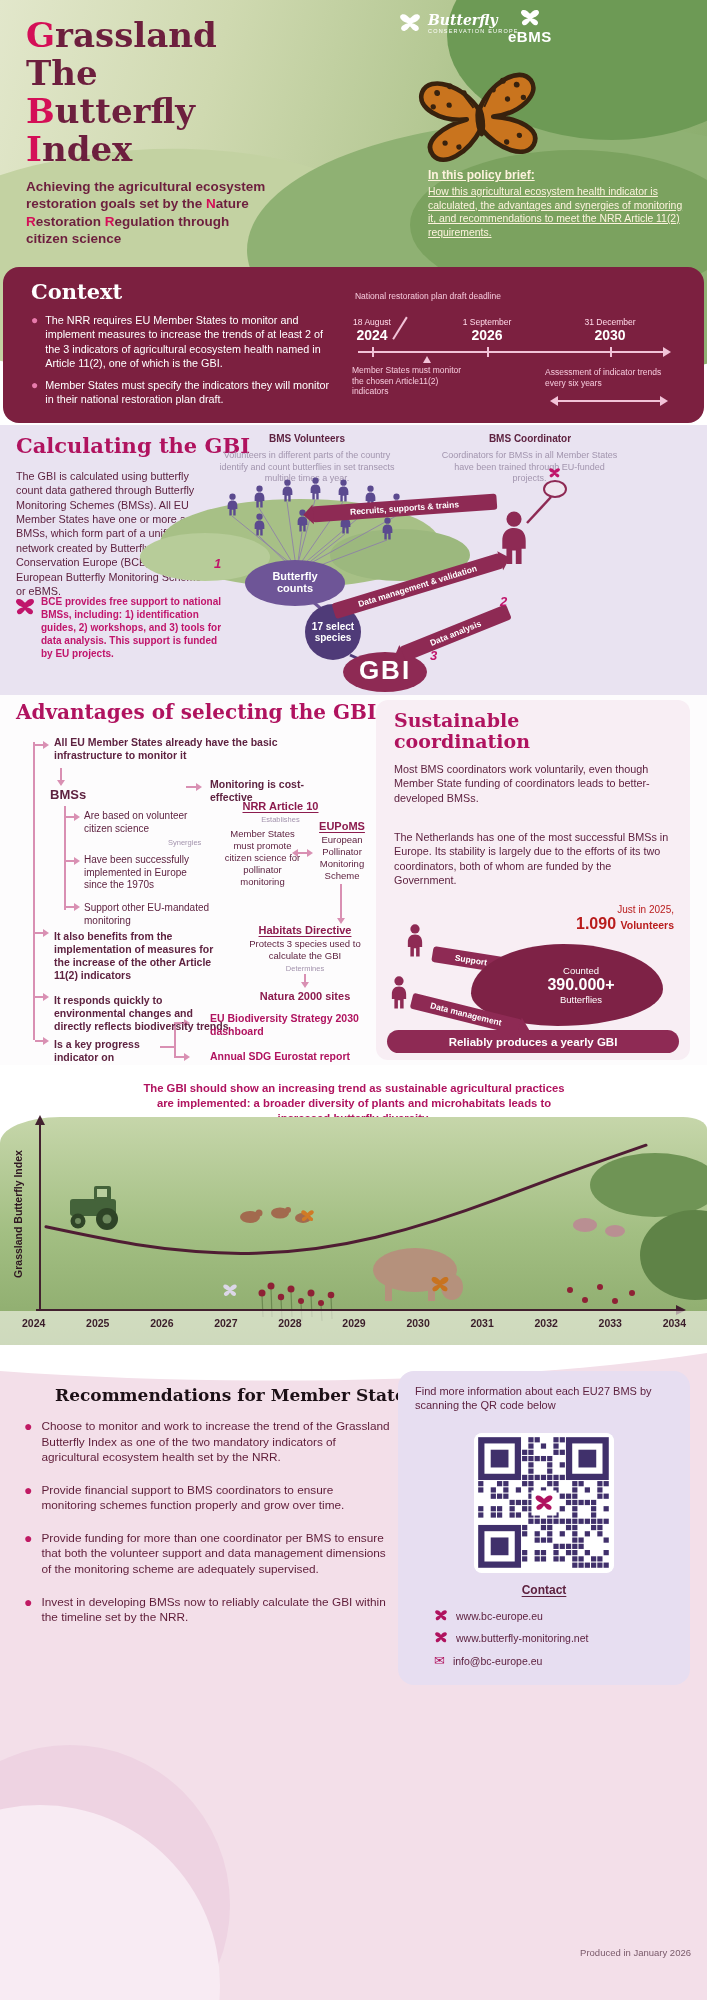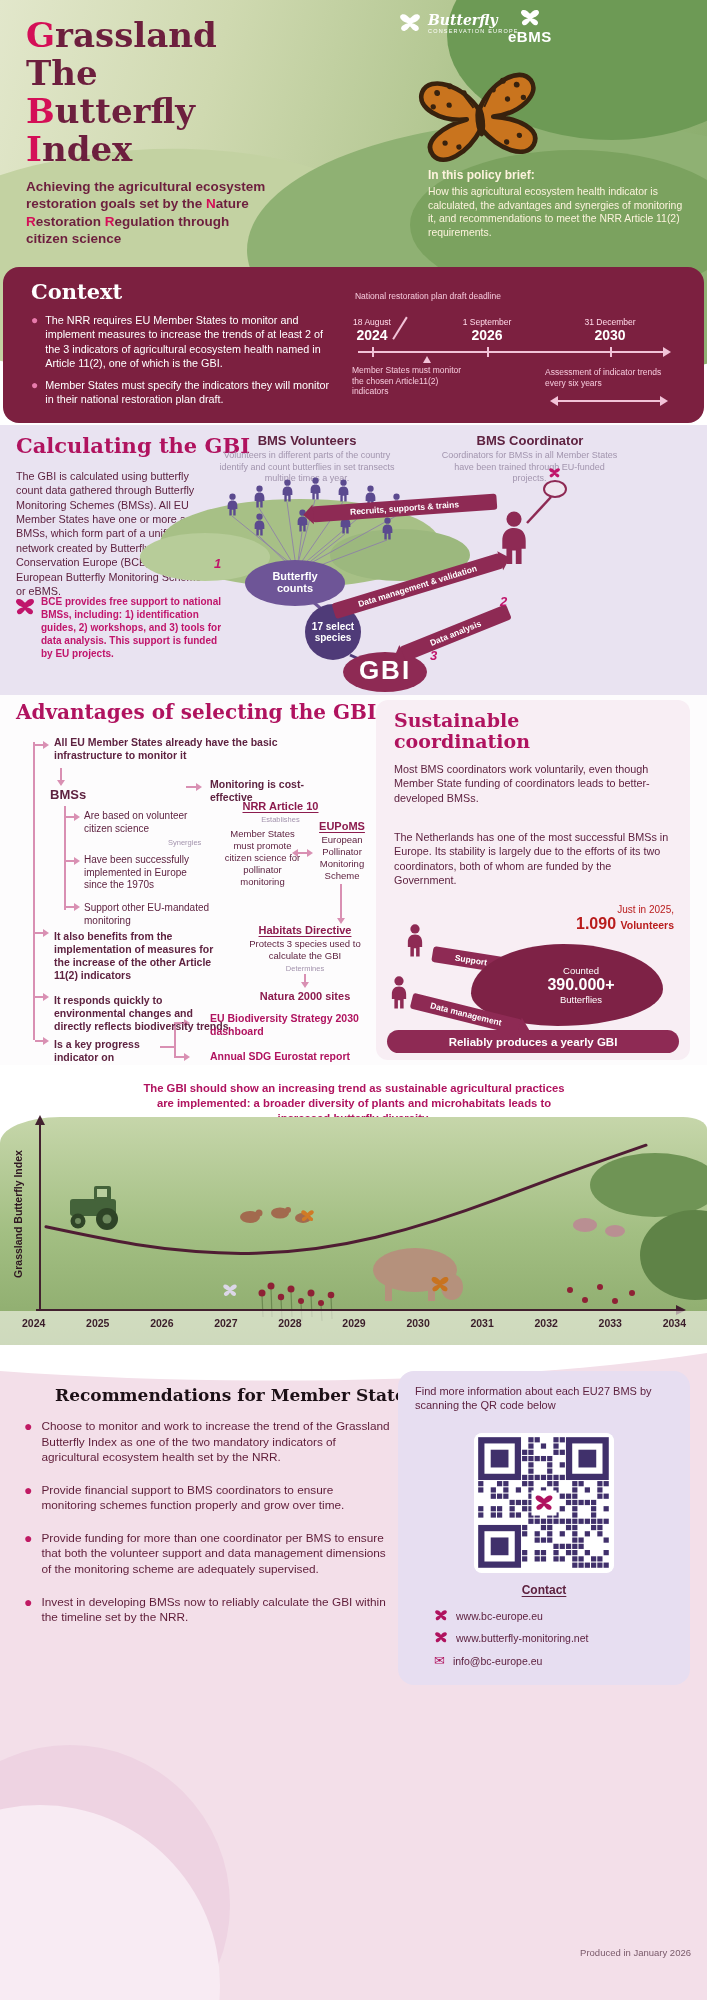--- a/index.html
+++ b/index.html
@@ -16,21 +16,21 @@
   .tline.cap::first-letter { color:#d40f57; }
   .subtitle { position:absolute; left:26px; top:178px; width:240px; font-size:13.5px; font-weight:bold;
     color:#6d1f3e; line-height:1.28; }
   .nrr { display:inline-block; }
   .nrr::first-letter { color:#d40f57; }
   .logo-bce { position:absolute; left:398px; top:12px; display:flex; gap:6px; align-items:center; color:#fff; }
   .bce-name { font-family:"DejaVu Serif", serif; font-style:italic; font-weight:bold; font-size:14px; }
   .bce-sub { font-size:5.5px; letter-spacing:1.2px; }
   .logo-ebms { position:absolute; left:508px; top:8px; display:flex; flex-direction:column; align-items:center; color:#fff; }
   .logo-ebms span { font-weight:bold; font-size:15px; letter-spacing:0.5px; }
-  .policy { position:absolute; left:428px; top:168px; width:262px; color:#fdf3dd; }
+  .policy { position:absolute; left:428px; top:168px; width:262px; color:#fdf3dd;text-decoration:underline; }
   .pb-title { font-weight:bold; font-size:12px; margin-bottom:3px; }
   .pb-text { font-size:10.4px; line-height:1.3; }
 
   
   #context { position:absolute; left:3px; top:267px; width:701px; height:156px; background:#7c2040; border-radius:16px; }
   .ctx-title { position:absolute; left:28px; top:12px; color:#fff; font-family:"DejaVu Serif", serif; font-weight:bold; font-size:21px; }
   .ctx-bullets { position:absolute; left:28px; top:46px; width:302px; }
   .ctx-bullet { display:flex; gap:7px; margin-bottom:8px; }
   .ctx-bullet .dot { color:#e87bac; font-size:12px; line-height:1.2; }
   .ctx-bullet .txt { color:#fff; font-size:10.8px; line-height:1.32; }
@@ -41,21 +41,21 @@
   .tri-r-p, .tri-l-p, .tri-u-p { width:0; height:0; position:absolute; }
   .tri-r-p { border-top:5px solid transparent; border-bottom:5px solid transparent; border-left:8px solid #f2c3d8; }
   .tri-l-p { border-top:5px solid transparent; border-bottom:5px solid transparent; border-right:8px solid #f2c3d8; }
   .tri-u-p { border-left:4px solid transparent; border-right:4px solid transparent; border-bottom:7px solid #f2c3d8; }
 
   
   #calc { position:absolute; left:0; top:425px; width:707px; height:270px; background:#e9e3f1; }
   .sec-title { font-family:"DejaVu Serif", serif; font-weight:bold; color:#b0135f; }
   .calc-body { position:absolute; left:16px; top:44px; width:194px; font-size:10.8px; color:#5e2240; line-height:1.33; }
   .calc-note { position:absolute; left:14px; top:170px; width:214px; color:#c0156b; font-size:10px; font-weight:600; line-height:1.3; padding-left:27px; }
-  .col-head { position:absolute; font-weight:bold; font-size:13px; color:#5e2240; text-align:center; }
+  .col-head { position:absolute; font-weight:bold; font-size:10px; color:#5e2240; text-align:center; }
   .col-text { position:absolute; font-size:9px; color:#a295ae; text-align:center; line-height:1.3; }
   .ribbon { position:absolute; height:16px; background:#8e2a54; color:#fff; font-size:8.5px; font-weight:bold;
     display:flex; align-items:center; justify-content:center; border-radius:3px; white-space:nowrap; padding:0 6px; }
   .ribbon.left::before { content:""; position:absolute; left:-9px; top:50%; transform:translateY(-50%);
     border-top:10px solid transparent; border-bottom:10px solid transparent; border-right:10px solid #8e2a54; }
   .ribbon.right::after { content:""; position:absolute; right:-9px; top:50%; transform:translateY(-50%);
     border-top:10px solid transparent; border-bottom:10px solid transparent; border-left:10px solid #8e2a54; }
   .dgm-label { position:absolute; color:#fff; font-weight:bold; text-align:center; line-height:1.1; }
   .dgm-num { position:absolute; color:#c0156b; font-weight:bold; font-style:italic; font-size:13px; }
 

